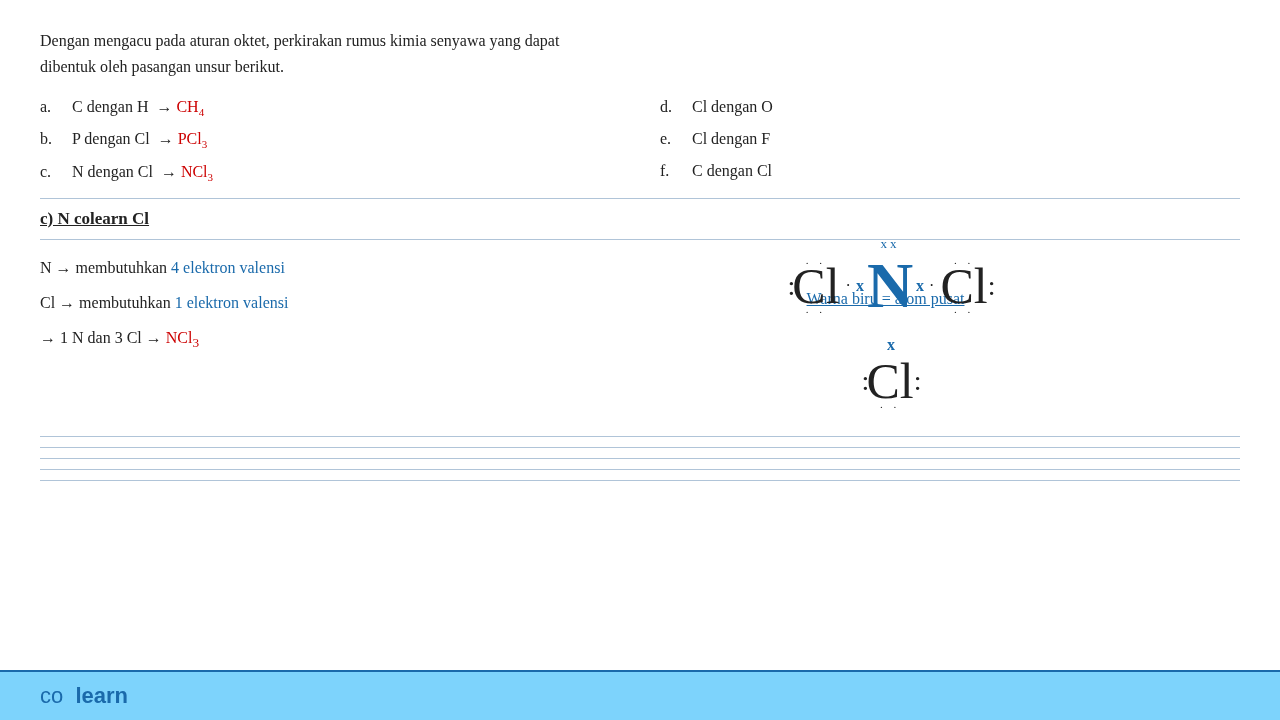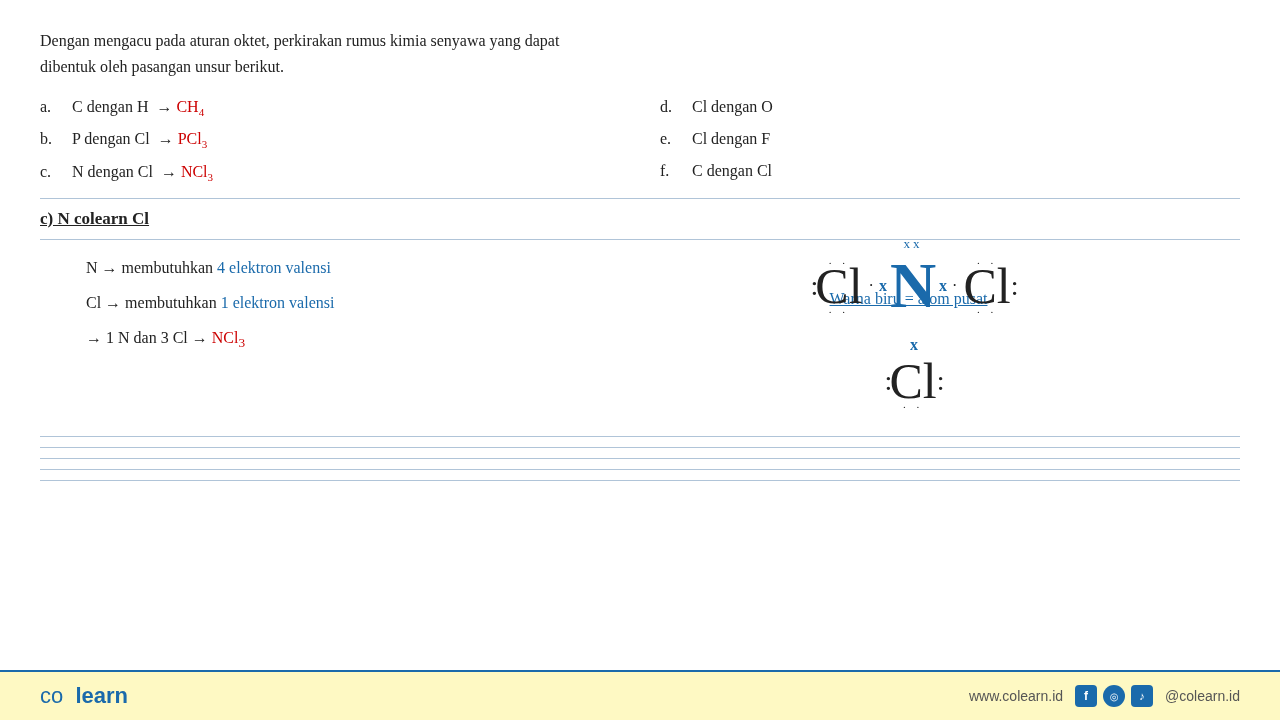--- a/index.html
+++ b/index.html
@@ -63,21 +63,20 @@
     }
 
     .solution-area {
       display: flex;
       align-items: flex-start;
       width: 100%;
     }
 
     .solution-left {
       flex: 0 0 500px;
-      margin-left: 46px;
     }
 
     .solution-line {
       font-size: 16px;
       color: #222;
       line-height: 2.2;
       display: flex;
       align-items: baseline;
     }
 
@@ -108,21 +107,21 @@
       top: 36px;
       text-decoration: underline;
     }
 
     .footer {
       position: absolute;
       bottom: 0;
       left: 0;
       right: 0;
       height: 50px;
-      background: #fef9c3;
+      background: #7dd3fc;
       border-top: 2px solid #1a6aab;
       display: flex;
       align-items: center;
       justify-content: space-between;
       padding: 0 40px;
     }
 
     .logo-colearn {
       font-size: 22px;
       color: #1a6aab;
@@ -316,22 +315,13 @@
   <hr class="h-line">
   <hr class="h-line">
   <hr class="h-line">
 
 </div>
 
 <div class="footer">
   <div class="logo-colearn">
     co &nbsp;<span>learn</span>
   </div>
-  <div class="footer-right">
-    <span>www.colearn.id</span>
-    <div class="footer-icons">
-      <div class="icon-box">f</div>
-      <div class="icon-circle">◎</div>
-      <div class="icon-box" style="background:#1a6aab; font-size:11px;">♪</div>
-    </div>
-    <span>@colearn.id</span>
-  </div>
 </div>
 
 </body></html>

